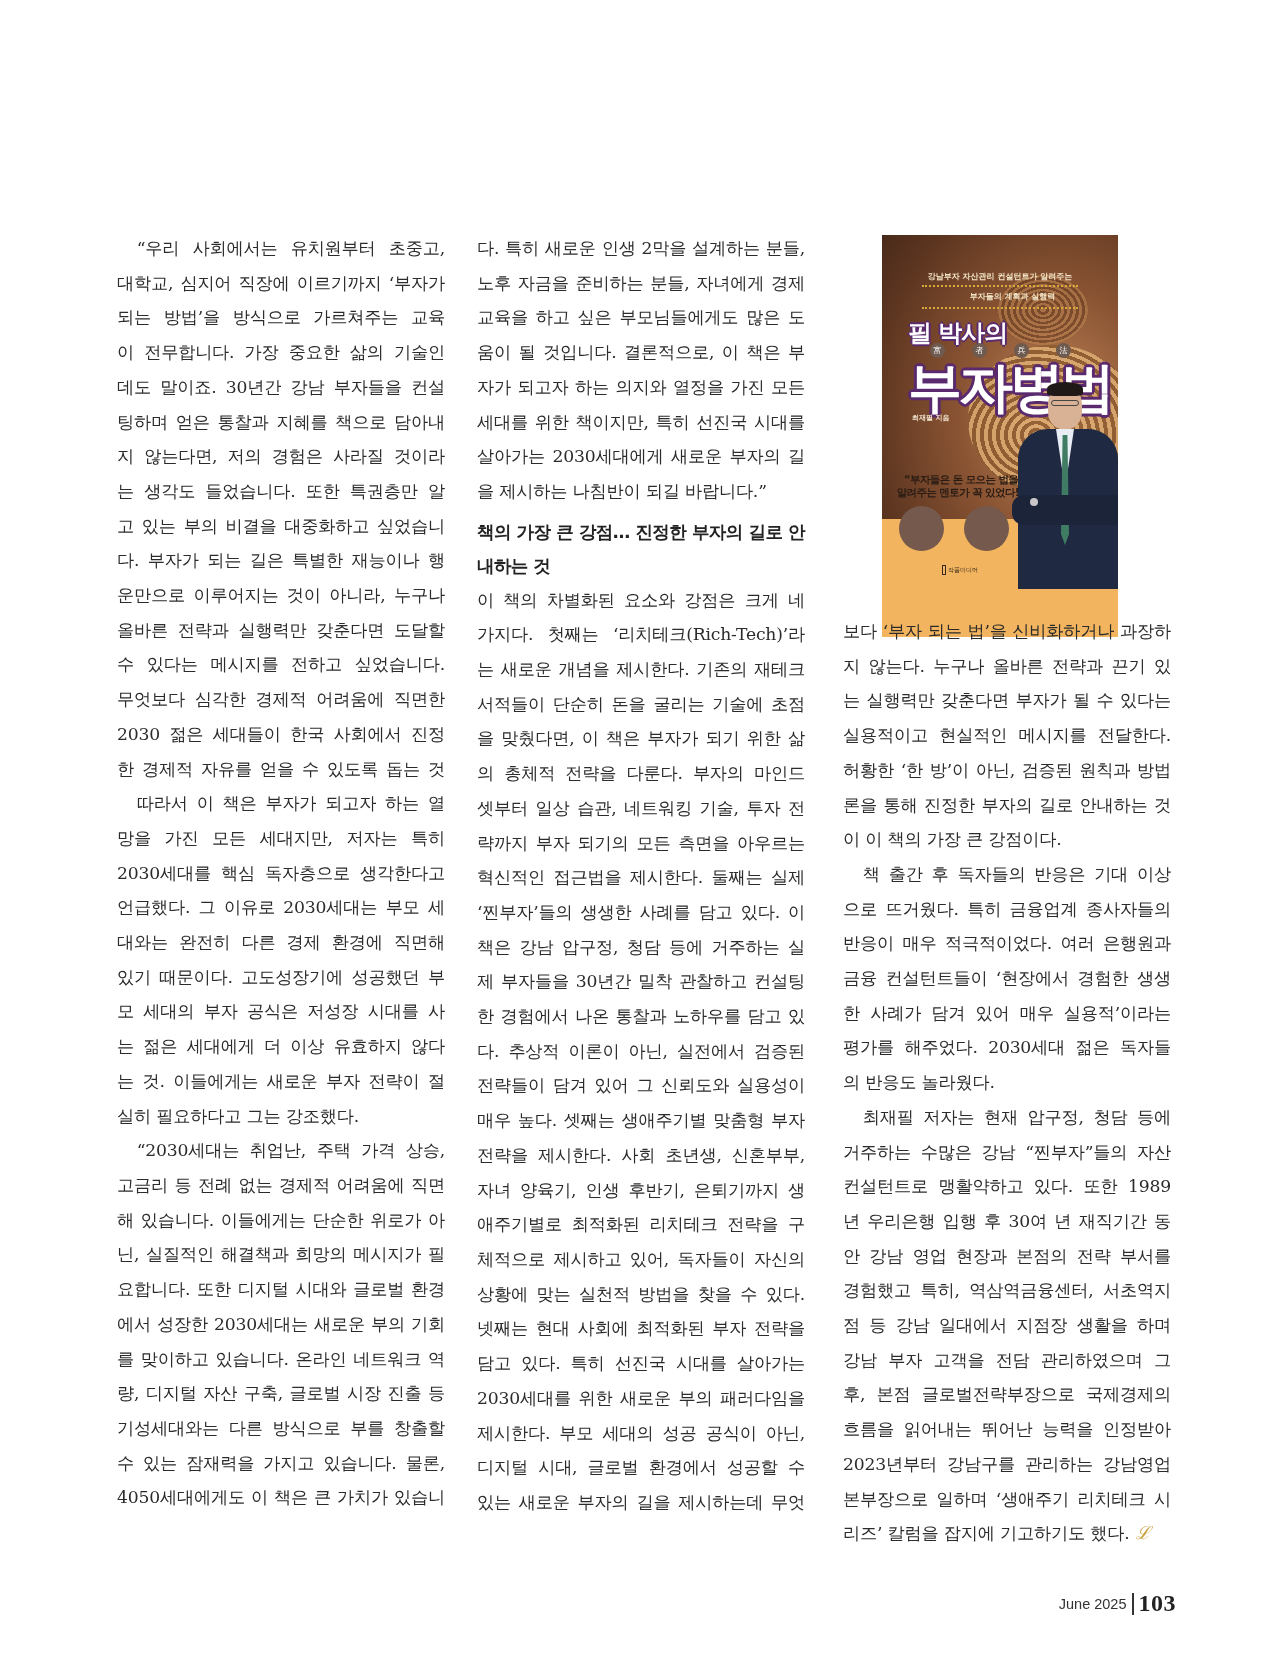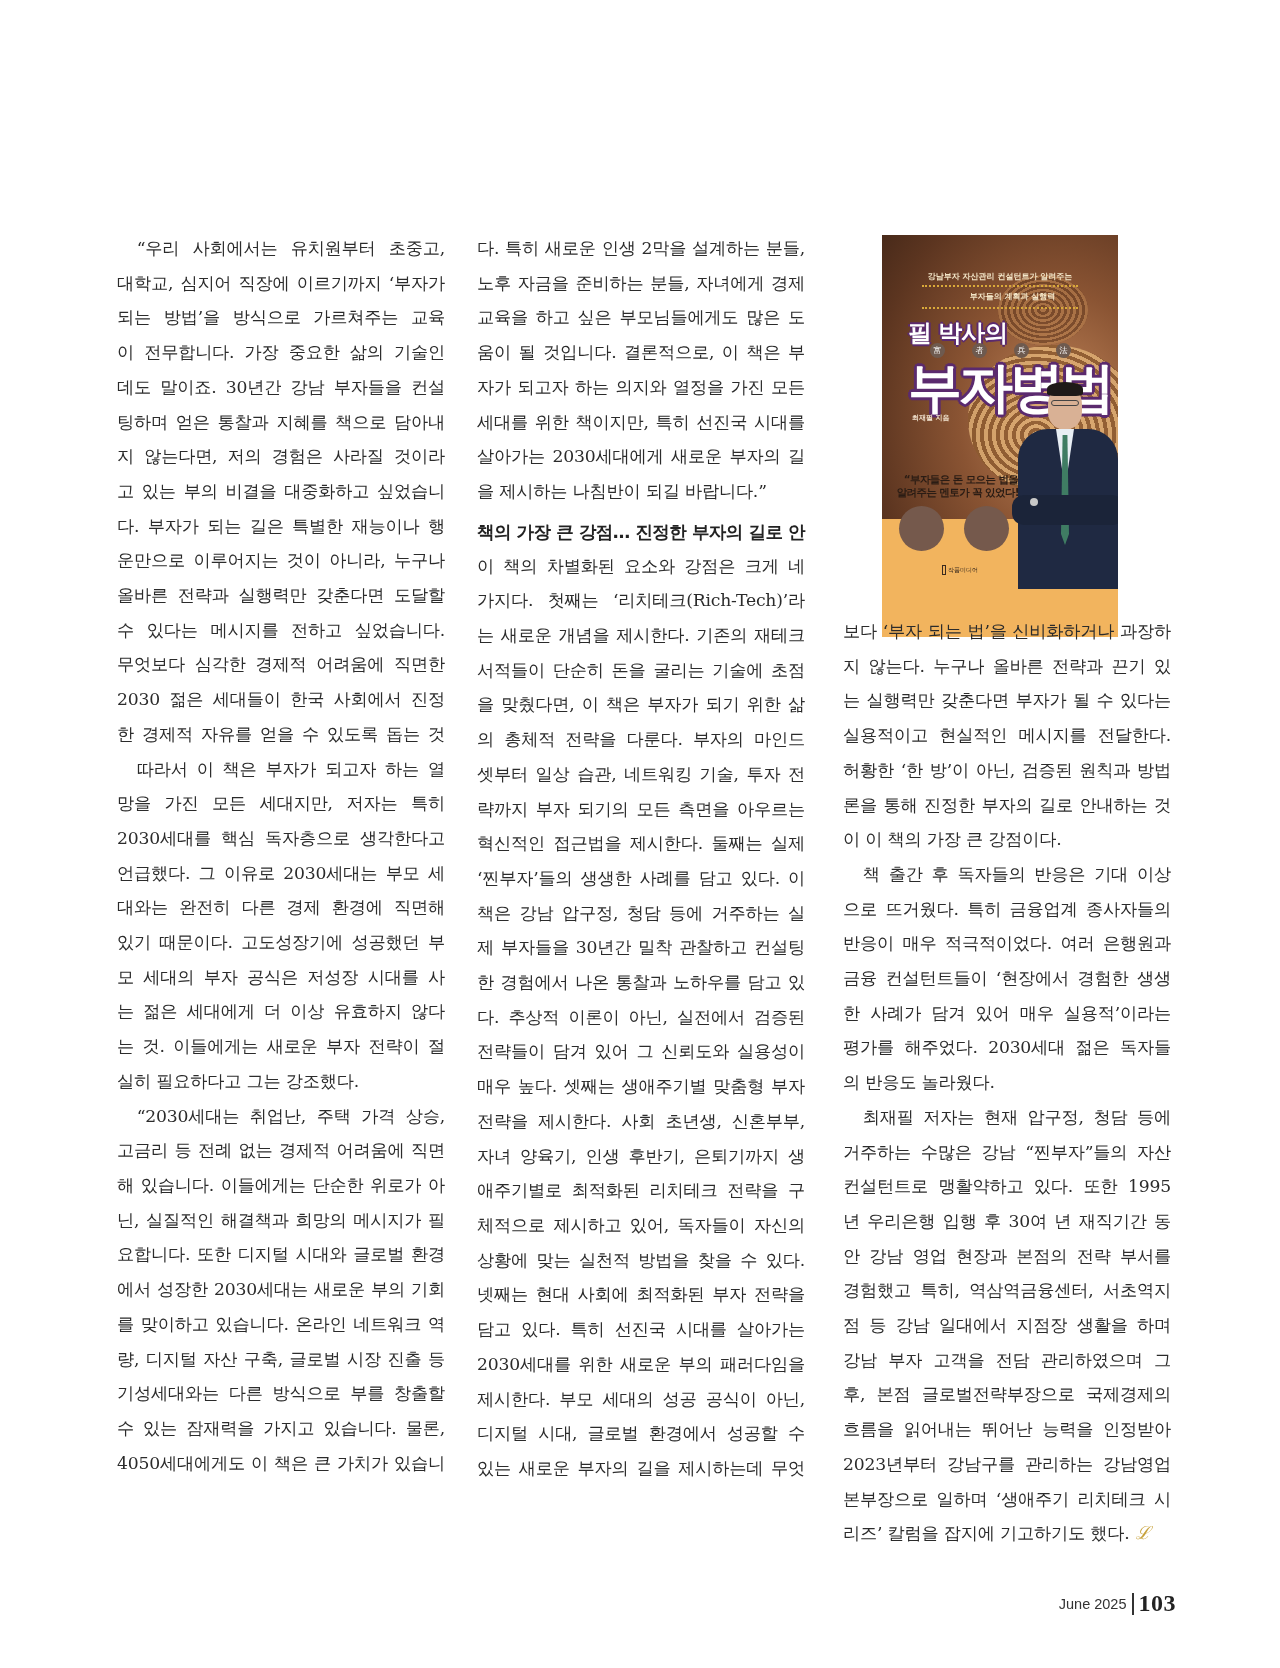--- a/index.html
+++ b/index.html
@@ -63,20 +63,21 @@
 <body>
 
 <div class="col col-left" id="col-left">
     <span class="line" style="text-indent: 1.15em;">“우리 사회에서는 유치원부터 초중고,</span>
     <span class="line">대학교, 심지어 직장에 이르기까지 ‘부자가</span>
     <span class="line">되는 방법’을 방식으로 가르쳐주는 교육</span>
     <span class="line">이 전무합니다. 가장 중요한 삶의 기술인</span>
     <span class="line">데도 말이죠. 30년간 강남 부자들을 컨설</span>
     <span class="line">팅하며 얻은 통찰과 지혜를 책으로 담아내</span>
     <span class="line">지 않는다면, 저의 경험은 사라질 것이라</span>
+    <span class="line">는 생각도 들었습니다. 또한 특권층만 알</span>
     <span class="line">고 있는 부의 비결을 대중화하고 싶었습니</span>
     <span class="line">다. 부자가 되는 길은 특별한 재능이나 행</span>
     <span class="line">운만으로 이루어지는 것이 아니라, 누구나</span>
     <span class="line">올바른 전략과 실행력만 갖춘다면 도달할</span>
     <span class="line">수 있다는 메시지를 전하고 싶었습니다.</span>
     <span class="line">무엇보다 심각한 경제적 어려움에 직면한</span>
     <span class="line">2030 젊은 세대들이 한국 사회에서 진정</span>
     <span class="line">한 경제적 자유를 얻을 수 있도록 돕는 것</span>
     <span class="line" style="text-indent: 1.15em;">따라서 이 책은 부자가 되고자 하는 열</span>
     <span class="line">망을 가진 모든 세대지만, 저자는 특히</span>
@@ -107,20 +108,21 @@
       <span class="line">노후 자금을 준비하는 분들, 자녀에게 경제</span>
       <span class="line">교육을 하고 싶은 부모님들에게도 많은 도</span>
       <span class="line">움이 될 것입니다. 결론적으로, 이 책은 부</span>
       <span class="line">자가 되고자 하는 의지와 열정을 가진 모든</span>
       <span class="line">세대를 위한 책이지만, 특히 선진국 시대를</span>
       <span class="line">살아가는 2030세대에게 새로운 부자의 길</span>
       <span class="line last">을 제시하는 나침반이 되길 바랍니다.”</span>
     </div>
   <div class="subhead">
     <span class="line">책의 가장 큰 강점… 진정한 부자의 길로 안</span>
+    <span class="line last">내하는 것</span>
   </div>
   <div id="mid-after">
       <span class="line">이 책의 차별화된 요소와 강점은 크게 네</span>
       <span class="line">가지다. 첫째는 ‘리치테크(Rich-Tech)’라</span>
       <span class="line">는 새로운 개념을 제시한다. 기존의 재테크</span>
       <span class="line">서적들이 단순히 돈을 굴리는 기술에 초점</span>
       <span class="line">을 맞췄다면, 이 책은 부자가 되기 위한 삶</span>
       <span class="line">의 총체적 전략을 다룬다. 부자의 마인드</span>
       <span class="line">셋부터 일상 습관, 네트워킹 기술, 투자 전</span>
       <span class="line">략까지 부자 되기의 모든 측면을 아우르는</span>
@@ -190,21 +192,21 @@
     <span class="line last">이 이 책의 가장 큰 강점이다.</span>
     <span class="line" style="text-indent: 1.15em;">책 출간 후 독자들의 반응은 기대 이상</span>
     <span class="line">으로 뜨거웠다. 특히 금융업계 종사자들의</span>
     <span class="line">반응이 매우 적극적이었다. 여러 은행원과</span>
     <span class="line">금융 컨설턴트들이 ‘현장에서 경험한 생생</span>
     <span class="line">한 사례가 담겨 있어 매우 실용적’이라는</span>
     <span class="line">평가를 해주었다. 2030세대 젊은 독자들</span>
     <span class="line last">의 반응도 놀라웠다.</span>
     <span class="line" style="text-indent: 1.15em;">최재필 저자는 현재 압구정, 청담 등에</span>
     <span class="line">거주하는 수많은 강남 “찐부자”들의 자산</span>
-    <span class="line">컨설턴트로 맹활약하고 있다. 또한 1995</span>
+    <span class="line">컨설턴트로 맹활약하고 있다. 또한 1989</span>
     <span class="line">년 우리은행 입행 후 30여 년 재직기간 동</span>
     <span class="line">안 강남 영업 현장과 본점의 전략 부서를</span>
     <span class="line">경험했고 특히, 역삼역금융센터, 서초역지</span>
     <span class="line">점 등 강남 일대에서 지점장 생활을 하며</span>
     <span class="line">강남 부자 고객을 전담 관리하였으며 그</span>
     <span class="line">후, 본점 글로벌전략부장으로 국제경제의</span>
     <span class="line">흐름을 읽어내는 뛰어난 능력을 인정받아</span>
     <span class="line">2023년부터 강남구를 관리하는 강남영업</span>
     <span class="line">본부장으로 일하며 ‘생애주기 리치테크 시</span>
     <span class="line last">리즈’ 칼럼을 잡지에 기고하기도 했다.<span class="signoff">ℒ</span></span>

